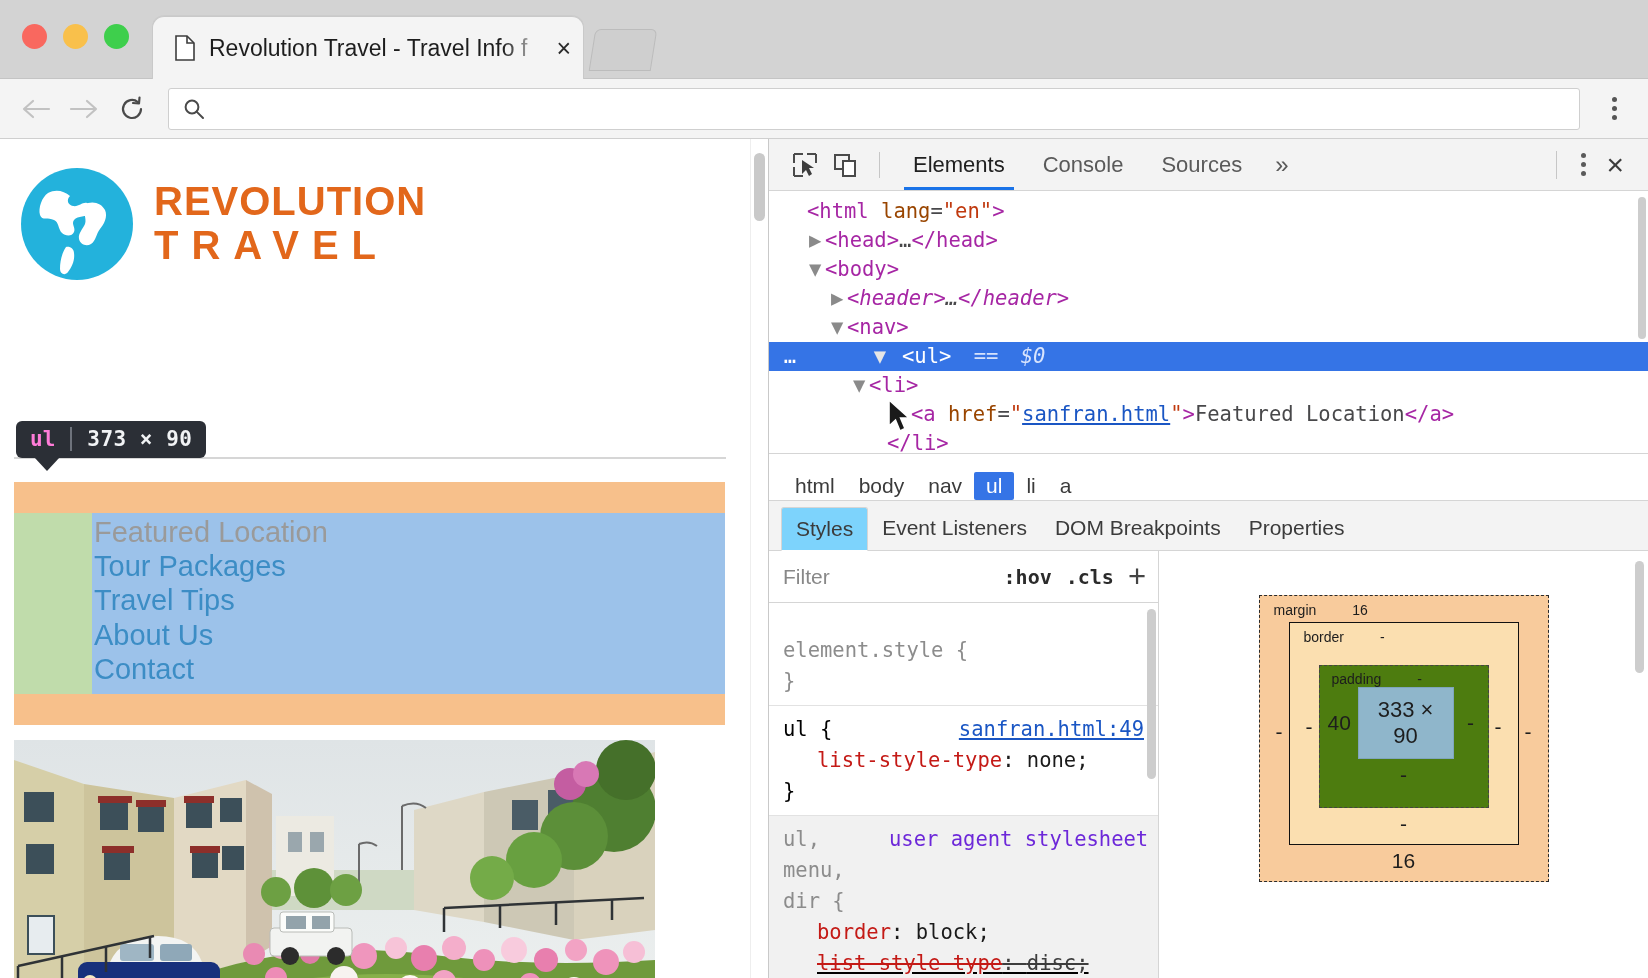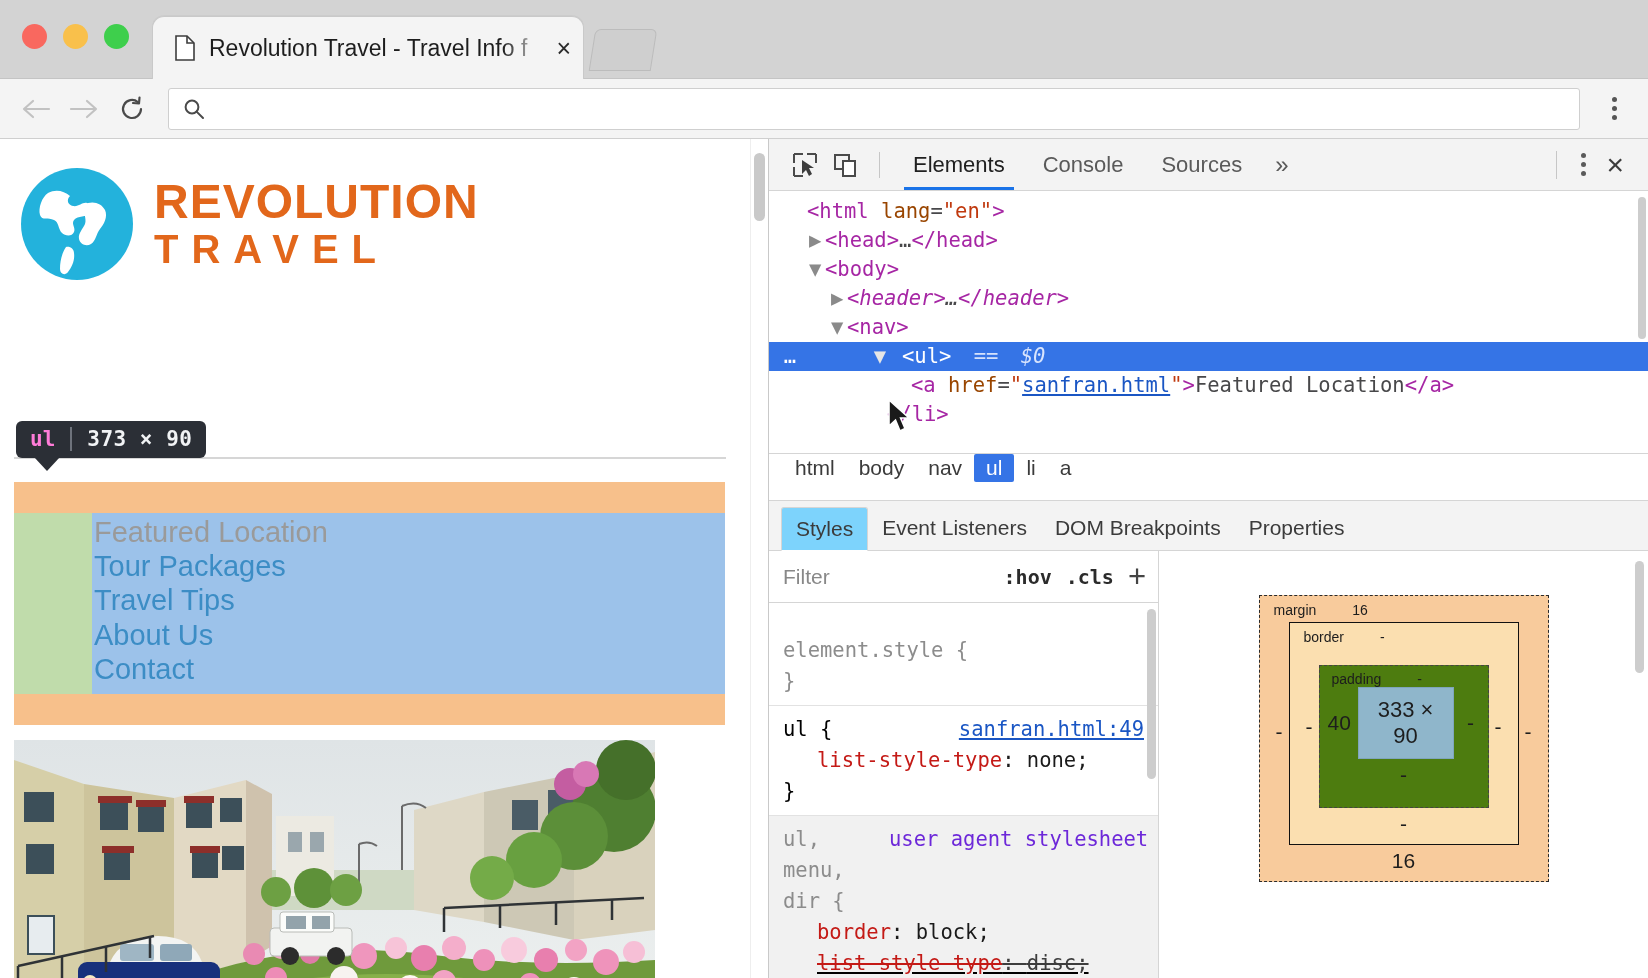--- a/index.html
+++ b/index.html
@@ -68,21 +68,21 @@
   .body-split { display: flex; height: calc(978px - 79px - 60px); }
 
   
   .viewport { position: relative; width: 768px; flex: 0 0 768px; background:#fff; overflow:hidden; }
   .page { position:absolute; inset:0; padding: 0; }
 
   .logo { display:flex; align-items:center; padding: 26px 0 0 18px; }
   .globe { width: 118px; height: 118px; flex: 0 0 auto; }
   .logo-text { margin-left: 18px; }
   .logo-line1 {
-    font-size: 48px; font-weight: bold; letter-spacing: 1px; color: #e2671b;
+    font-size: 40px; font-weight: bold; letter-spacing: 1px; color: #e2671b;
     font-family: "Liberation Sans", sans-serif; line-height: 1.04; text-align: center;
   }
   .logo-line2 {
     font-size: 40px; font-weight: bold; letter-spacing: 13px; color: #e2671b;
     font-family: "Liberation Sans", sans-serif; line-height: 1.1;
   }
 
   .hr-rule { position:absolute; left: 14px; right: 42px; top: 318px; height: 2px; background:#d6d6d6; }
 
   
@@ -173,21 +173,21 @@
   .tagname { color:#a626a4; }
   .attr { color:#994500; }
   .val { color:#c0390e; }
   .txt { color:#48484a; }
   .link { color:#1a56c4; text-decoration: underline; }
   .dom-scroll { position:absolute; right:2px; top:6px; width:10px; height:250px; }
   .dom-thumb { position:absolute; right:0; top:0; width:8px; height:142px; background:#cdcdcd; border-radius:5px; }
 
   .crumbs {
     flex: 0 0 auto; height: 48px; border-top: 1px solid #d5d5d5; border-bottom: 1px solid #d5d5d5;
-    display:flex; align-items:flex-start; padding-left: 14px; background:#fff;
+    display:flex; align-items:flex-end; padding-left: 14px; background:#fff;
   }
   .crumb { font-size: 21px; color:#3b3b3b; padding: 2px 12px; border-radius:2px; }
   .crumb.active { background:#3574e6; color:#fff; }
 
   .pane-tabs {
     flex: 0 0 auto; height: 50px; display:flex; align-items:flex-end;
     background:#f3f3f3; border-bottom:1px solid #d5d5d5; padding-left: 12px;
   }
   .pt-tab {
     font-size: 21px; color:#3b3b3b; padding: 0 14px; height: 44px;
@@ -549,20 +549,21 @@
 
         <div class="dom-row sel">
           <span class="ellipsis-badge">…</span>
           <span style="display:inline-block;width:38px;"></span>
           <span class="pt">▼</span>
           <span class="tagname">&lt;ul&gt;</span>
           <span class="eq" style="margin:0 10px;">==</span>
           <span class="dollar">$0</span>
         </div>
 
+        <div class="dom-row" style="padding-left:84px;" id="a0"><span class="pt">▼</span><span class="tagname">&lt;li&gt;</span></div>
         <div class="dom-row" style="padding-left:126px;" id="a1"><span class="pt"></span><span class="tagname">&lt;a </span><span class="attr">href</span><span class="txt">=</span><span class="val">"</span><span class="link">sanfran.html</span><span class="val">"</span><span class="tagname">&gt;</span><span class="txt">Featured Location</span><span class="tagname">&lt;/a&gt;</span></div>
         <div class="dom-row" style="padding-left:102px;" id="a2"><span class="pt"></span><span class="tagname">&lt;/li&gt;</span></div>
 
         <div class="dom-scroll">
           <div class="dom-thumb"></div>
         </div>
 
         <svg class="cursor-arrow" style="left:118px;top:208px;" width="26" height="34" viewBox="0 0 26 34">
           <path d="M2 1 L2 27 L8.5 21 L13 32 L18 29.5 L13.6 19 L22 19 Z" fill="#1a1a1a" stroke="#fff" stroke-width="1.6"></path>
         </svg>

